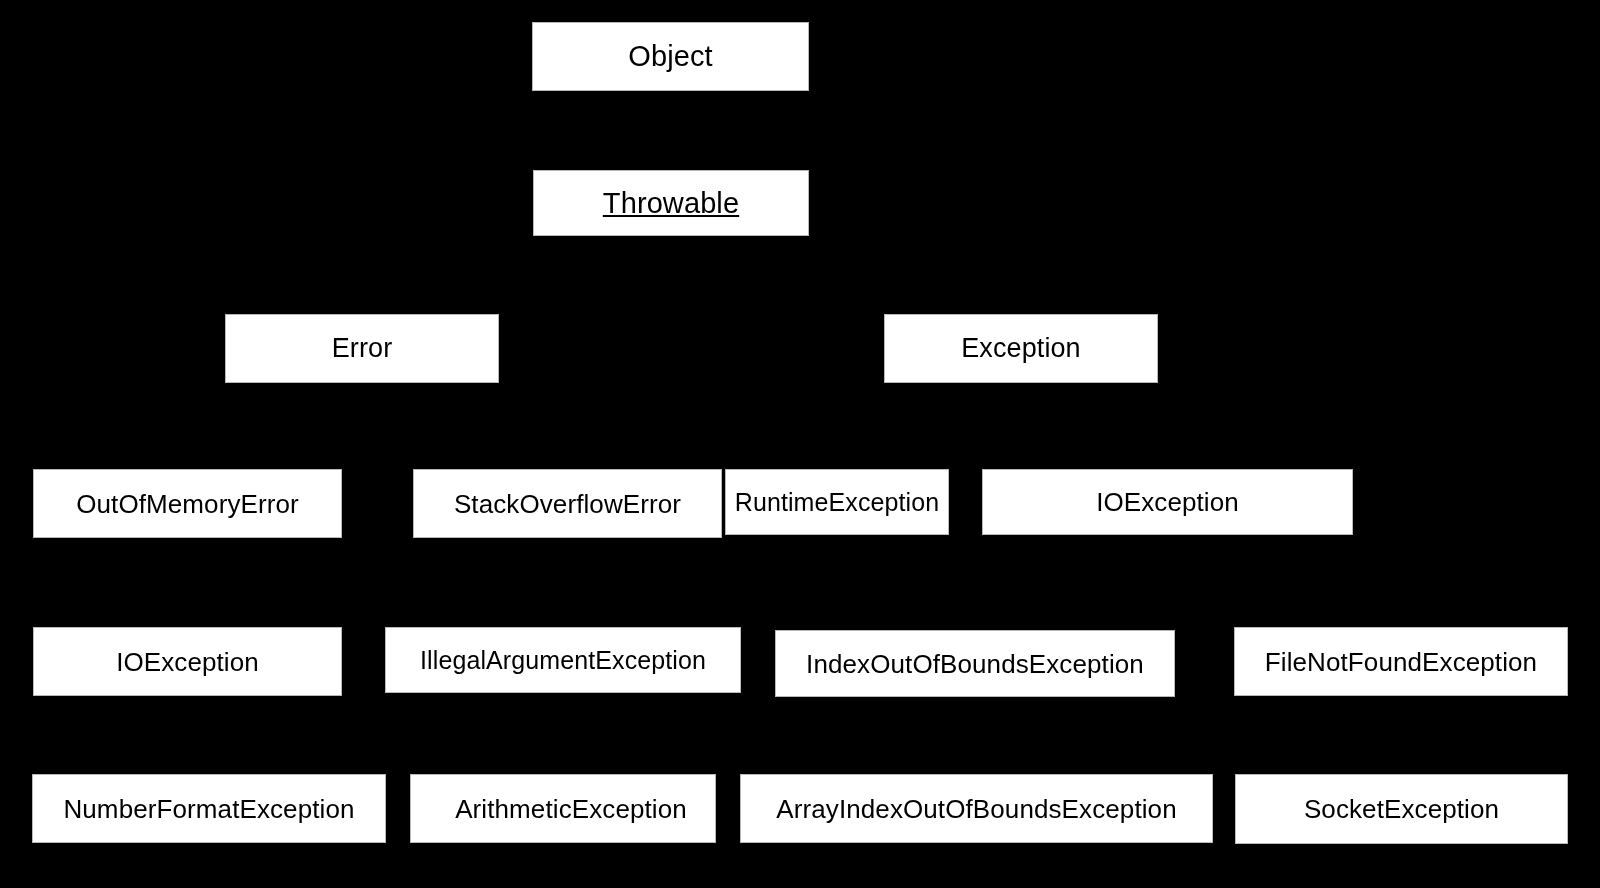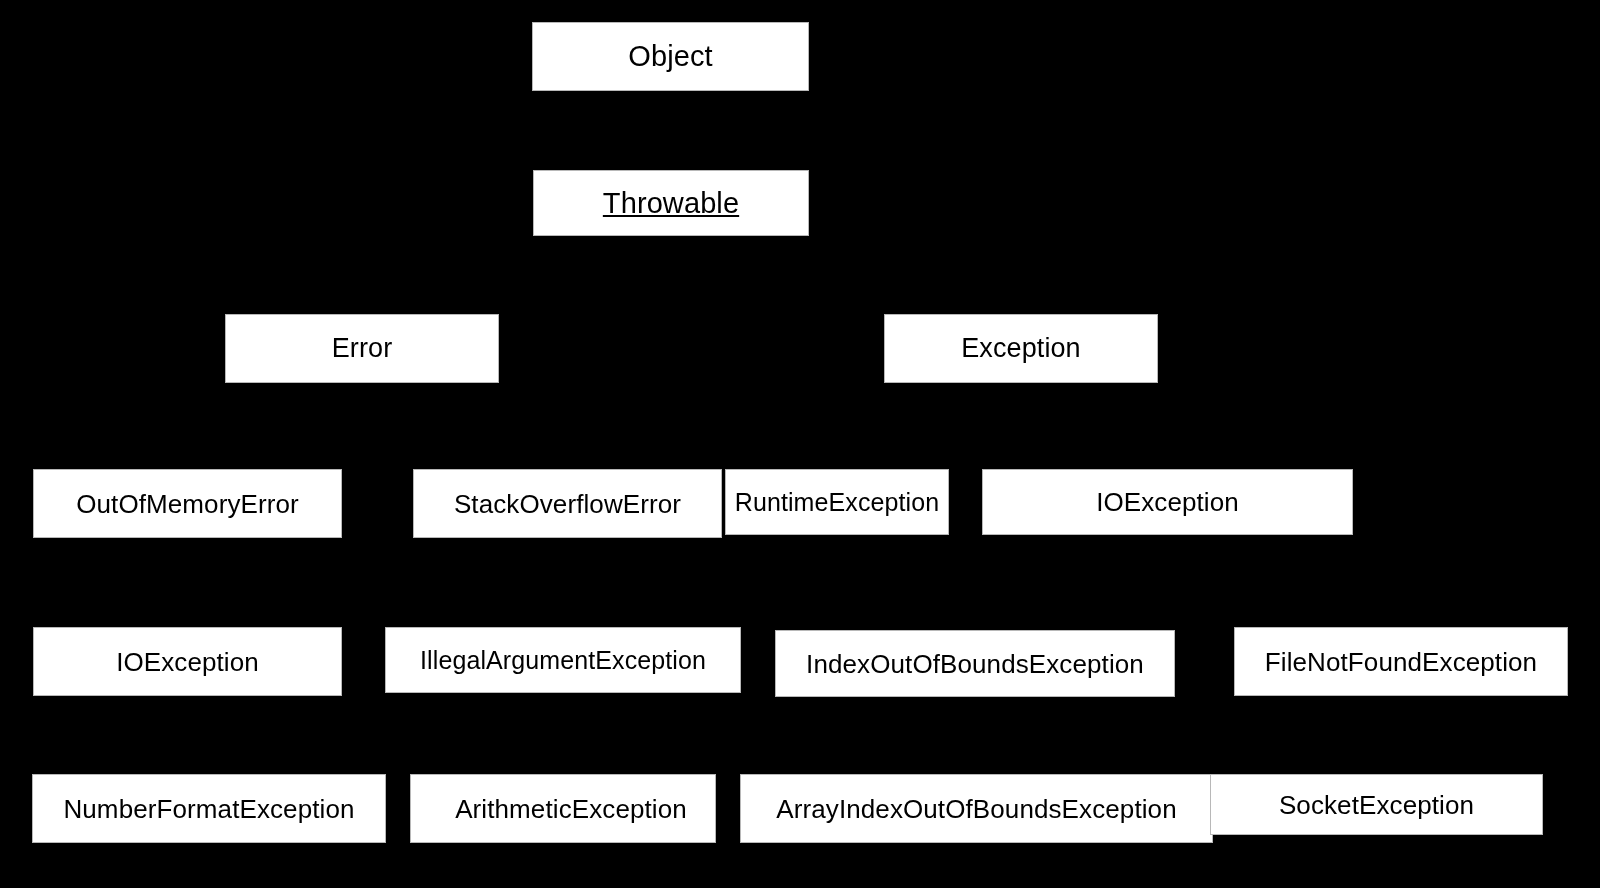--- a/index.html
+++ b/index.html
@@ -51,21 +51,21 @@
   .n-ioe         { left: 982px;  top: 469px; width: 371px; height: 66px;  font-size: 26px; }
   
   .n-linkage     { left: 33px;   top: 627px; width: 309px; height: 69px;  font-size: 26px; }
   .n-iae         { left: 385px;  top: 627px; width: 356px; height: 66px;  font-size: 25px; }
   .n-ioobe       { left: 775px;  top: 630px; width: 400px; height: 67px;  font-size: 26px; }
   .n-fnfe        { left: 1234px; top: 627px; width: 334px; height: 69px;  font-size: 26px; }
   
   .n-nfe         { left: 32px;   top: 774px; width: 354px; height: 69px;  font-size: 26px; }
   .n-arith       { left: 410px;  top: 774px; width: 306px; height: 69px;  font-size: 26px; padding-left: 16px; }
   .n-aioobe      { left: 740px;  top: 774px; width: 473px; height: 69px;  font-size: 26px; }
-  .n-socket      { left: 1210px; top: 774px; width: 333px; height: 61px;  font-size: 26px; }
+  .n-socket      { left: 1235px; top: 774px; width: 333px; height: 70px;  font-size: 26px; }
 </style>
 </head>
 <body>
 
 <div id="diagram">
 
   <div class="node n-object">
     <span class="node-label">Object</span>
   </div>
 

